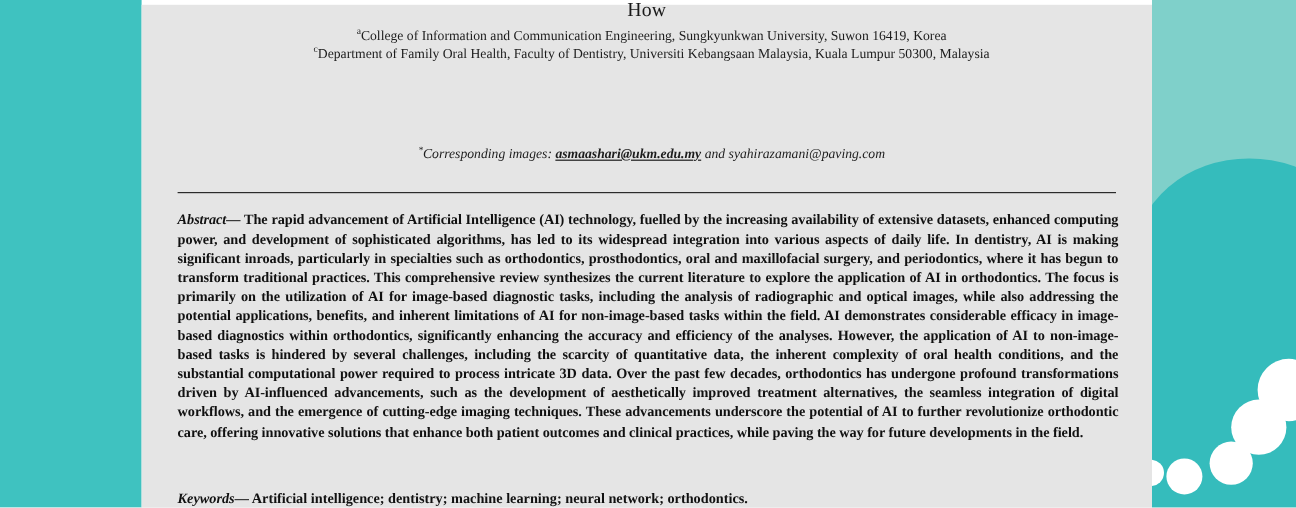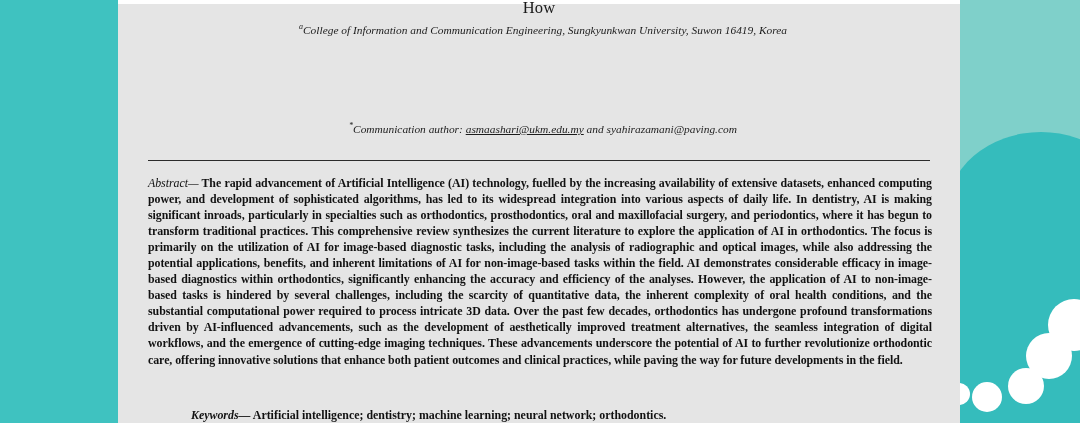--- a/index.html
+++ b/index.html
@@ -72,21 +72,20 @@
     color: #1a1a1a;
     letter-spacing: 0.2px;
   }
 
   .affiliations {
     position: absolute;
     left: 30px;
     top: 19px;
     width: 790px;
     text-align: center;
-    font-style: italic;
     font-size: 11.4px;
     line-height: 15.2px;
     color: #1c1c1c;
   }
   .affiliations .aff-line {
     display: block;
   }
   .affiliations sup {
     font-size: 8px;
     vertical-align: super;
@@ -106,20 +105,21 @@
   }
   .corresponding sup {
     font-size: 8px;
     vertical-align: super;
     line-height: 0;
   }
   .corresponding .email-link {
     text-decoration: underline;
     color: #1c1c1c;
     font-style: italic;
+    font-weight: bold;
   }
   .corresponding .email-plain {
     font-style: italic;
   }
 
   .rule {
     position: absolute;
     left: 30px;
     top: 156px;
     width: 782px;
@@ -133,55 +133,55 @@
     top: 171px;
     width: 784px;
     text-align: justify;
     font-size: 11.9px;
     line-height: 16.05px;
     font-weight: bold;
     color: #111111;
     letter-spacing: -0.05px;
   }
   .abstract .lead {
-    font-weight: normal;
+    font-weight: bold;
     font-style: italic;
   }
 
   .keywords {
     position: absolute;
     left: 30px;
     top: 403px;
     width: 784px;
     text-align: left;
     font-size: 11.9px;
     line-height: 16px;
     font-weight: bold;
     color: #111111;
-    margin-left: 43px;
   }
   .keywords .lead {
     font-weight: bold;
     font-style: italic;
   }
 </style>
 </head>
 <body style="background: rgb(255, 255, 255);">
 
 <div class="left-band" style="background: rgb(63, 194, 192);"></div>
 
 <div class="paper">
 
   <div class="title-tail">How</div>
 
   <div class="affiliations">
     <span class="aff-line"><sup>a</sup><span>College of Information and Communication Engineering, Sungkyunkwan University, Suwon 16419, Korea</span></span>
+    <span class="aff-line"><sup>c</sup><span>Department of Family Oral Health, Faculty of Dentistry, Universiti Kebangsaan Malaysia, Kuala Lumpur 50300, Malaysia</span></span>
   </div>
 
-  <div class="corresponding"><sup>*</sup><span>Communication author:</span> <a class="email-link" href="#">asmaashari@ukm.edu.my</a> <span>and</span> <span class="email-plain">syahirazamani@paving.com</span></div>
+  <div class="corresponding"><sup>*</sup><span>Corresponding images:</span> <a class="email-link" href="#">asmaashari@ukm.edu.my</a> <span>and</span> <span class="email-plain">syahirazamani@paving.com</span></div>
 
   <div class="rule"></div>
 
   <div class="abstract"><span class="lead">Abstract—</span> <span>The rapid advancement of Artificial Intelligence (AI) technology, fuelled by the increasing availability of extensive datasets, enhanced computing power, and development of sophisticated algorithms, has led to its widespread integration into various aspects of daily life. In dentistry, AI is making significant inroads, particularly in specialties such as orthodontics, prosthodontics, oral and maxillofacial surgery, and periodontics, where it has begun to transform traditional practices. This comprehensive review synthesizes the current literature to explore the application of AI in orthodontics. The focus is primarily on the utilization of AI for image-based diagnostic tasks, including the analysis of radiographic and optical images, while also addressing the potential applications, benefits, and inherent limitations of AI for non-image-based tasks within the field. AI demonstrates considerable efficacy in image-based diagnostics within orthodontics, significantly enhancing the accuracy and efficiency of the analyses. However, the application of AI to non-image-based tasks is hindered by several challenges, including the scarcity of quantitative data, the inherent complexity of oral health conditions, and the substantial computational power required to process intricate 3D data. Over the past few decades, orthodontics has undergone profound transformations driven by AI-influenced advancements, such as the development of aesthetically improved treatment alternatives, the seamless integration of digital workflows, and the emergence of cutting-edge imaging techniques. These advancements underscore the potential of AI to further revolutionize orthodontic care, offering innovative solutions that enhance both patient outcomes and clinical practices, while paving the way for future developments in the field.</span></div>
 
   <div class="keywords"><span class="lead">Keywords—</span> <span>Artificial intelligence; dentistry; machine learning; neural network; orthodontics.</span></div>
 
 </div>
 
 <div class="right-panel" style="background: rgb(127, 208, 202);">

